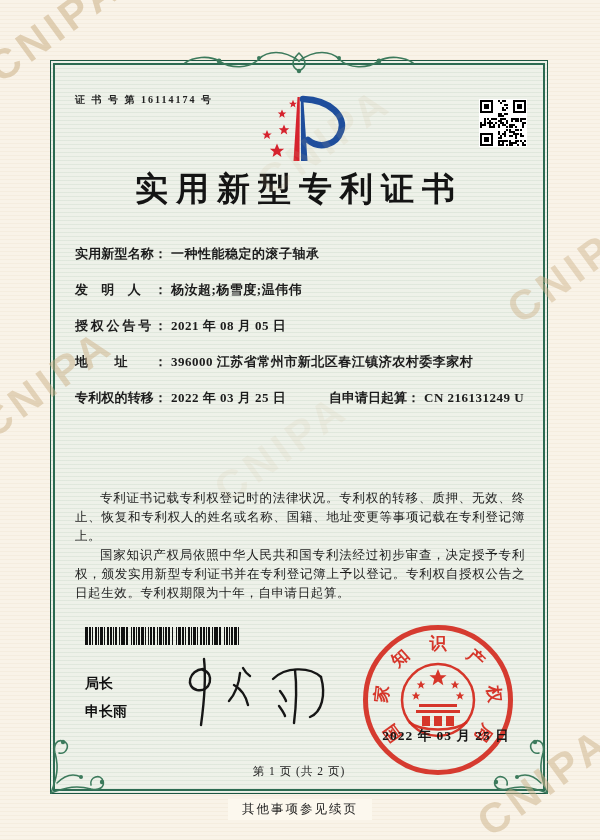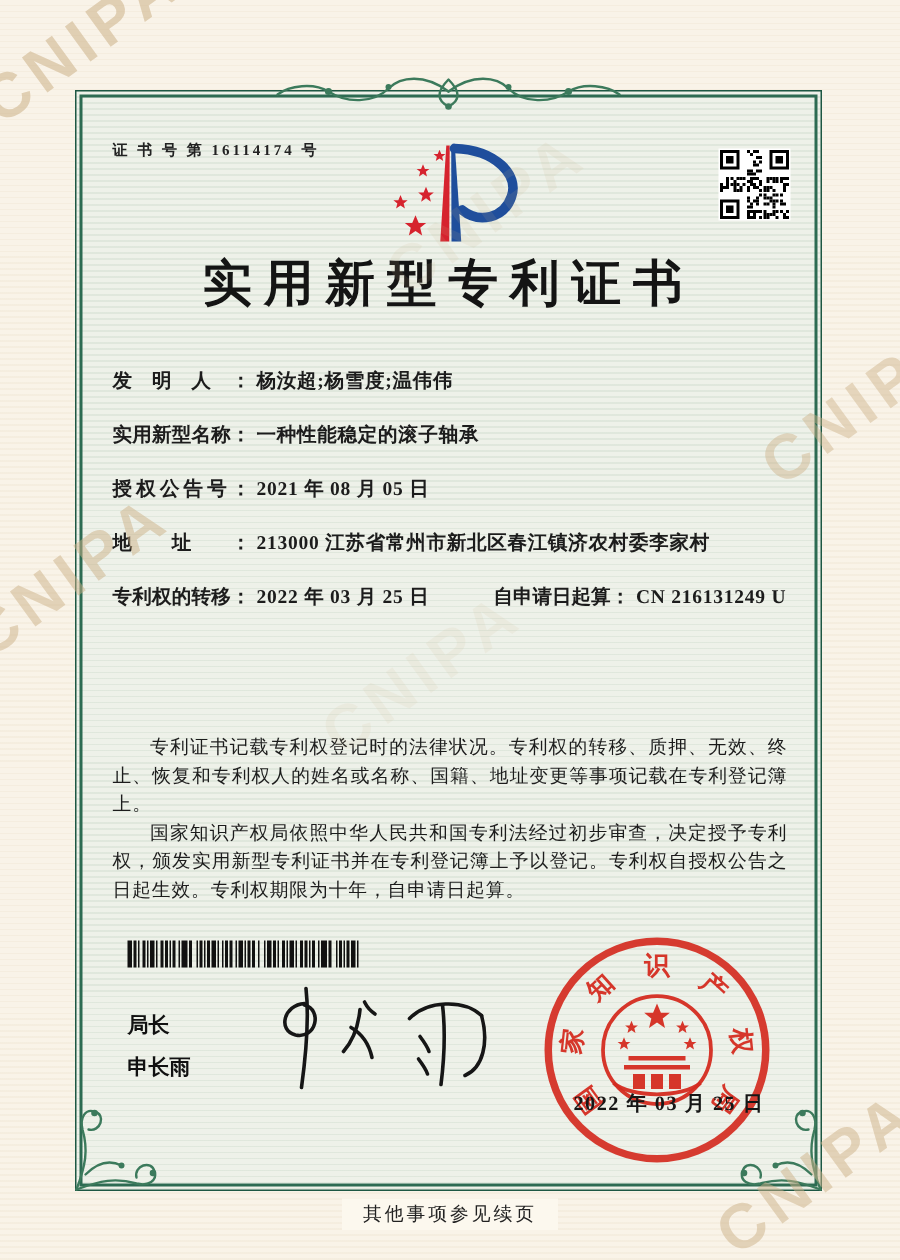--- a/index.html
+++ b/index.html
@@ -290,30 +290,30 @@
         <span class="qcell" style="left: 31.8px; top: 45px;"></span>
         <span class="qcell" style="left: 38.4px; top: 45px;"></span>
         <span class="qcell" style="left: 42.8px; top: 45px;"></span>
         <span class="qcell" style="left: 45px; top: 45px;"></span>
       </div>
 
     <div class="title">实用新型专利证书</div>
 
     <div class="fields">
       <div class="frow">
+        <span class="flabel">实用新型名称：</span><span class="fvalue">一种性能稳定的滚子轴承</span>
+      </div>
+      <div class="frow">
         <span class="flabel">发明人：</span><span class="fvalue">杨汝超;杨雪度;温伟伟</span>
       </div>
       <div class="frow">
-        <span class="flabel">实用新型名称：</span><span class="fvalue">一种性能稳定的滚子轴承</span>
-      </div>
-      <div class="frow">
         <span class="flabel">授权公告号：</span><span class="fvalue">2021 年 08 月 05 日</span>
       </div>
       <div class="frow">
-        <span class="flabel">地址：</span><span class="fvalue">213000 江苏省常州市新北区春江镇济农村委李家村</span>
+        <span class="flabel">地址：</span><span class="fvalue">396000 江苏省常州市新北区春江镇济农村委李家村</span>
       </div>
       <div class="frow">
         <span class="flabel">专利权的转移：</span><span class="fvalue">2022 年 03 月 25 日</span>
         <span class="grant2">
           <span>自申请日起算：</span><span class="fvalue">CN 216131249 U</span>
         </span>
       </div>
     </div>
 
     <div class="paras">
@@ -370,18 +370,19 @@
         <span class="sc1">家</span>
         <span class="sc2">知</span>
         <span class="sc3">识</span>
         <span class="sc4">产</span>
         <span class="sc5">权</span>
         <span class="sc6">局</span>
       </div>
     </div>
     <div class="seal-date">2022 年 03 月 25 日</div>
 
+    <div class="page-info">第 1 页 (共 2 页)</div>
   </div>
 
   <div class="footer-note">
     <span>其他事项参见续页</span>
   </div>
 </div>
 
 </body></html>

